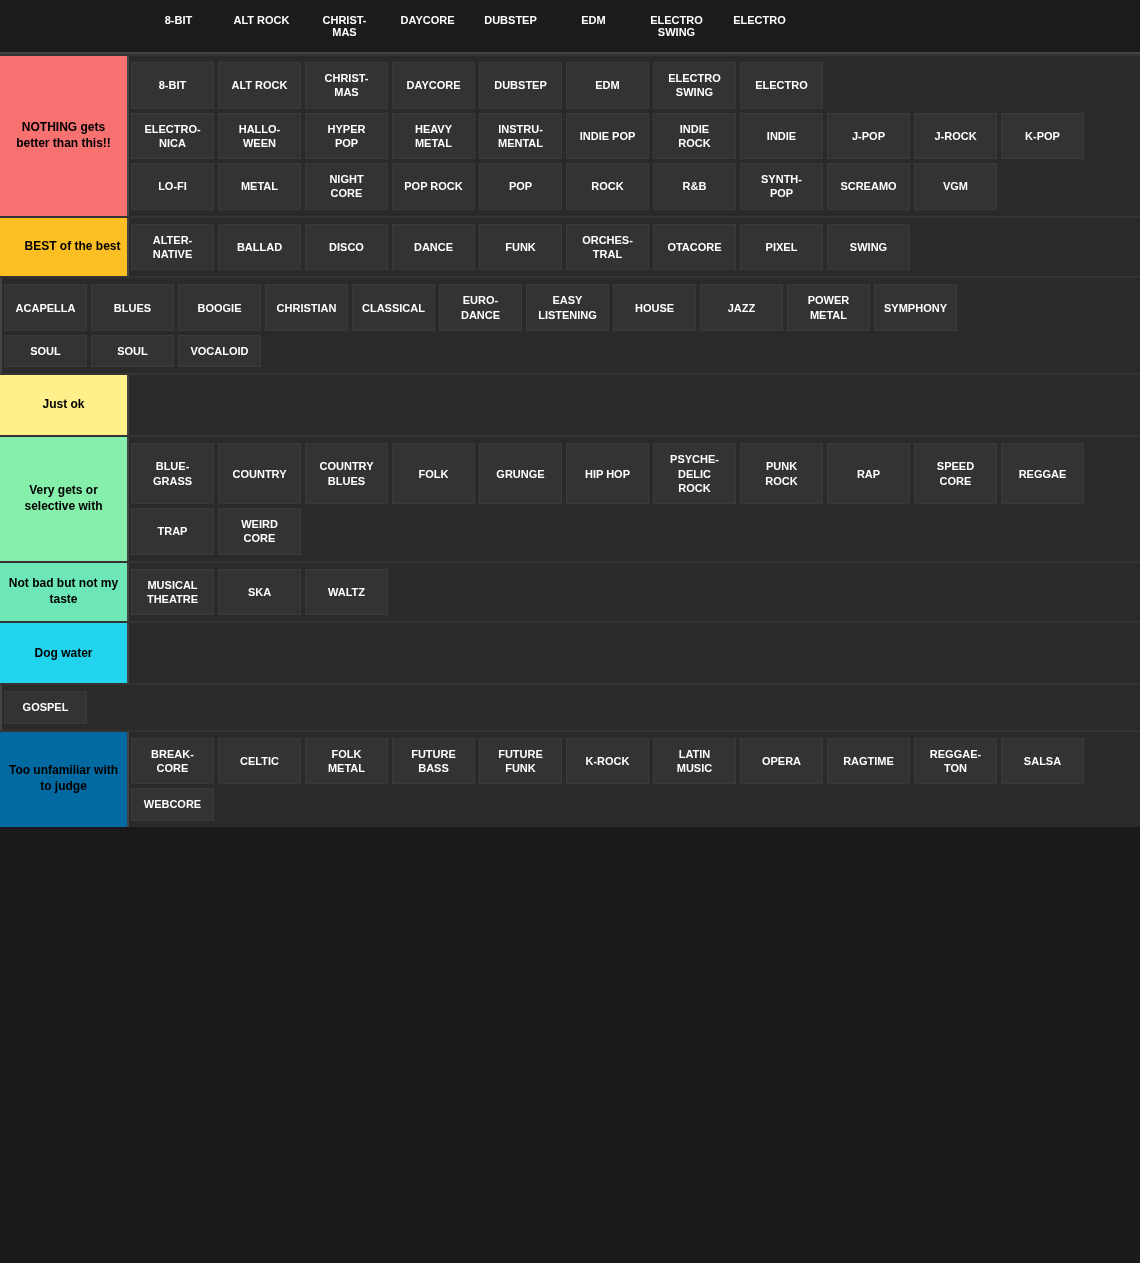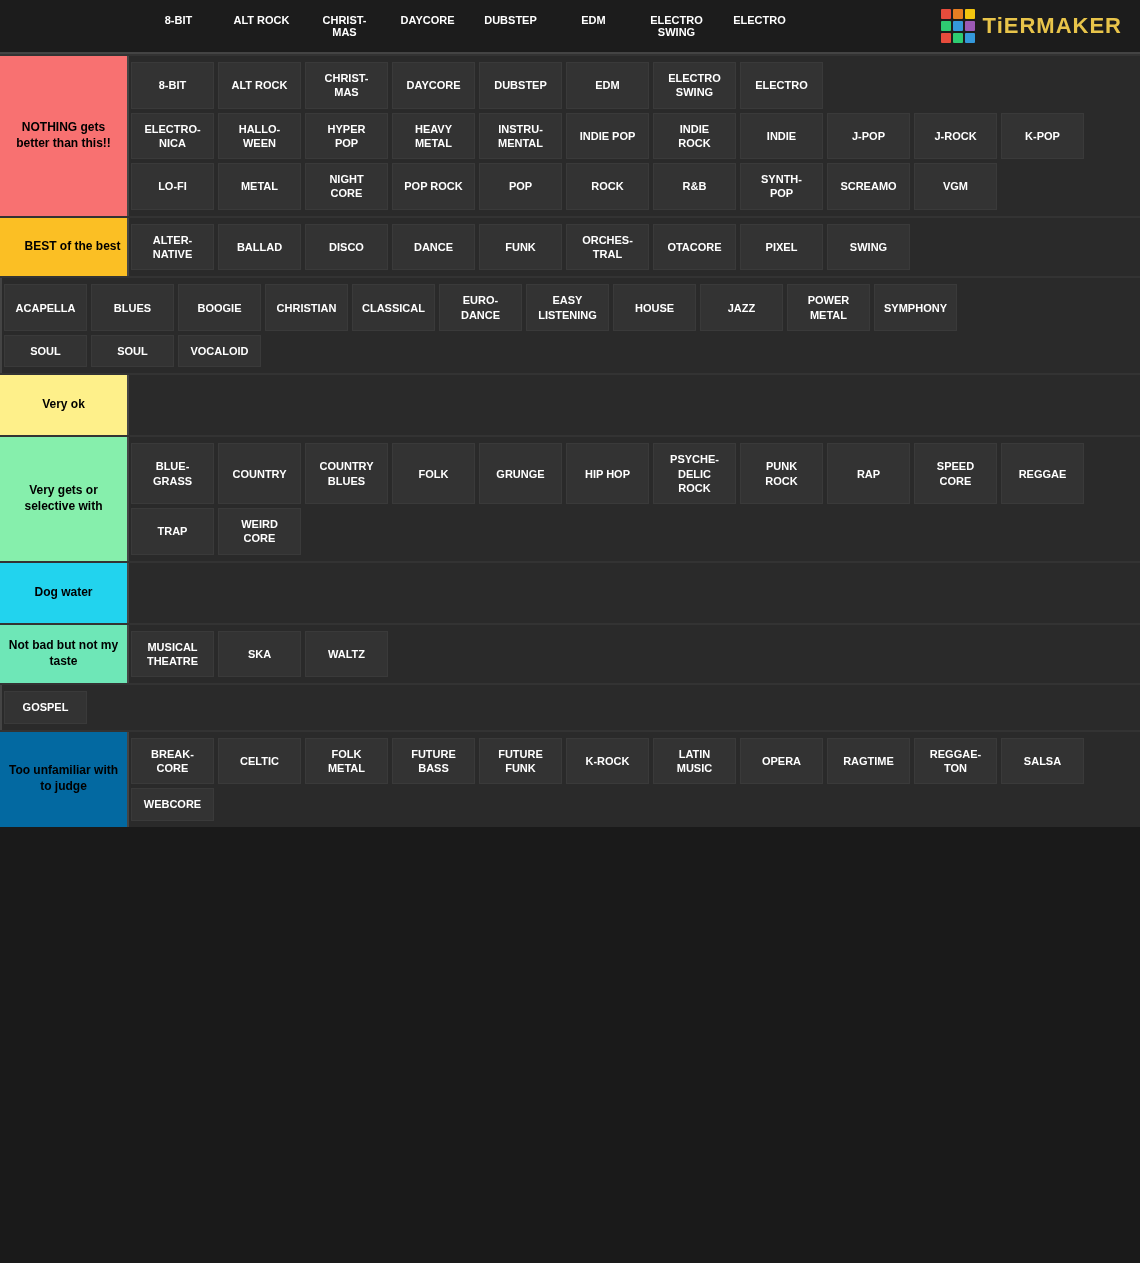--- a/index.html
+++ b/index.html
@@ -94,36 +94,20 @@
   </div>
   <div style="flex:1; display:flex; flex-wrap:wrap;">
     <div class="genre-header">8-BIT</div>
     <div class="genre-header">ALT ROCK</div>
     <div class="genre-header">CHRIST-<br>MAS</div>
     <div class="genre-header">DAYCORE</div>
     <div class="genre-header">DUBSTEP</div>
     <div class="genre-header">EDM</div>
     <div class="genre-header">ELECTRO SWING</div>
     <div class="genre-header">ELECTRO</div>
-    <div style="flex:1; display:flex; justify-content:flex-end; align-items:center; padding-right:8px;">
-      <div class="logo-grid">
-        <div class="logo-cell" style="background:#e74c3c;"></div>
-        <div class="logo-cell" style="background:#e67e22;"></div>
-        <div class="logo-cell" style="background:#f1c40f;"></div>
-        <div class="logo-cell" style="background:#2ecc71;"></div>
-        <div class="logo-cell" style="background:#3498db;"></div>
-        <div class="logo-cell" style="background:#9b59b6;"></div>
-        <div class="logo-cell" style="background:#e74c3c;"></div>
-        <div class="logo-cell" style="background:#2ecc71;"></div>
-        <div class="logo-cell" style="background:#3498db;"></div>
-      </div>
-      <div class="logo-text" style="margin-left:8px;">
-        <span class="tier">TiERMAKER</span>
-      </div>
-    </div>
   </div>
 </div>
 
 <div id="tier-container" style="width:1140px;">
     <div class="tier-section">
       <div class="tier-label" style="background: rgb(248, 113, 113);">NOTHING gets better than this!!</div>
       <div class="tier-content">
         <div class="genre-tag">8-BIT</div>
         <div class="genre-tag">ALT ROCK</div>
         <div class="genre-tag">CHRIST-<br>MAS</div>
@@ -184,21 +168,21 @@
         <div class="genre-tag">JAZZ</div>
         <div class="genre-tag">POWER<br>METAL</div>
         <div class="genre-tag">SYMPHONY</div>
         <div style="width: 100%; height: 0px;"></div>
         <div class="genre-tag">SOUL</div>
         <div class="genre-tag">SOUL</div>
         <div class="genre-tag">VOCALOID</div>
       </div>
     </div>
     <div class="tier-section">
-      <div class="tier-label" style="background: rgb(254, 240, 138);">Very ok</div>
+      <div class="tier-label" style="background: rgb(254, 240, 138);">Just ok</div>
       <div class="tier-content" style="min-height: 60px;"></div>
     </div>
     <div class="tier-section">
       <div class="tier-label" style="background: rgb(134, 239, 172);">Very gets or selective with</div>
       <div class="tier-content">
         <div class="genre-tag">BLUE-<br>GRASS</div>
         <div class="genre-tag">COUNTRY</div>
         <div class="genre-tag">COUNTRY<br>BLUES</div>
         <div class="genre-tag">FOLK</div>
         <div class="genre-tag">GRUNGE</div>
@@ -207,30 +191,30 @@
         <div class="genre-tag">PUNK<br>ROCK</div>
         <div class="genre-tag">RAP</div>
         <div class="genre-tag">SPEED<br>CORE</div>
         <div class="genre-tag">REGGAE</div>
         <div style="width: 100%; height: 0px;"></div>
         <div class="genre-tag">TRAP</div>
         <div class="genre-tag">WEIRD<br>CORE</div>
       </div>
     </div>
     <div class="tier-section">
-      <div class="tier-label" style="background: rgb(34, 211, 238);">Dog water</div>
-      <div class="tier-content" style="min-height: 60px;"></div>
-    </div>
-    <div class="tier-section">
       <div class="tier-label" style="background: rgb(110, 231, 183);">Not bad but not my taste</div>
       <div class="tier-content">
         <div class="genre-tag">MUSICAL<br>THEATRE</div>
         <div class="genre-tag">SKA</div>
         <div class="genre-tag">WALTZ</div>
       </div>
+    </div>
+    <div class="tier-section">
+      <div class="tier-label" style="background: rgb(34, 211, 238);">Dog water</div>
+      <div class="tier-content" style="min-height: 60px;"></div>
     </div>
     <div class="tier-section">
       <div class="tier-content">
         <div class="genre-tag">GOSPEL</div>
       </div>
     </div>
     <div class="tier-section">
       <div class="tier-label" style="background: #0369a1;">Too unfamiliar with to judge</div>
       <div class="tier-content">
         <div class="genre-tag">BREAK-<br>CORE</div>

